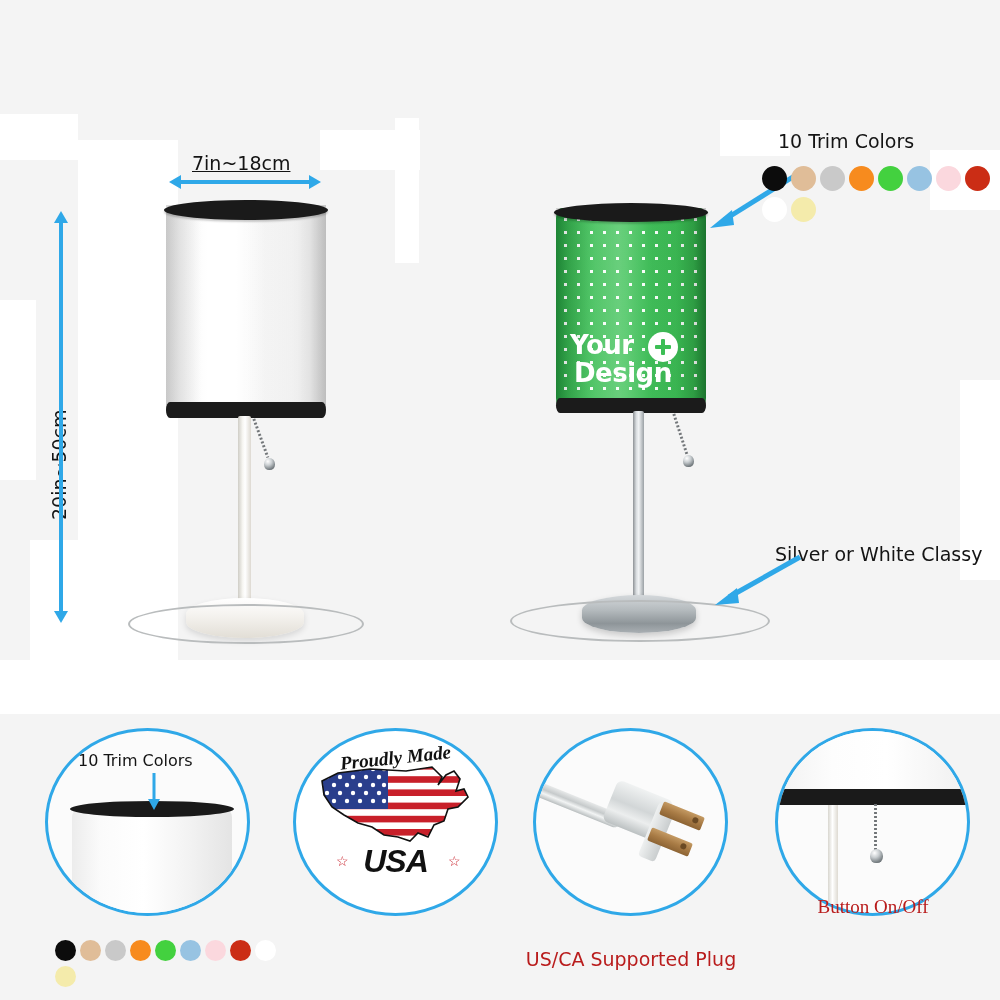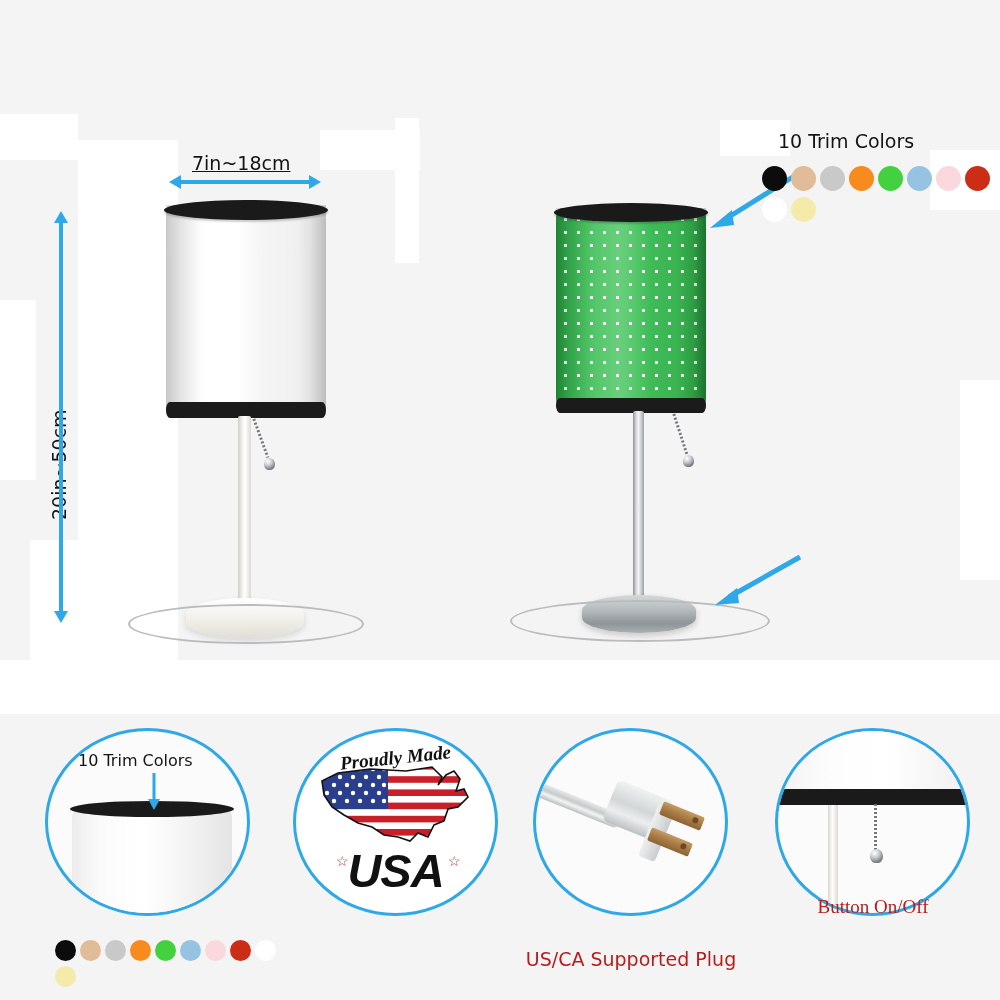--- a/index.html
+++ b/index.html
@@ -334,20 +334,28 @@
     <div class="cord-loop" style="left:128px;top:604px;width:236px;height:40px;"></div>
   </div>
 
   <div class="lamp">
     <div class="shade-wrap" style="left:556px;top:208px;width:150px;height:200px;">
       <div class="shade-body shade-green">
         <div class="dots"></div>
       </div>
       <div class="shade-gloss"></div>
 
+      <div style="position:absolute;left:8px;top:122px;width:134px;height:62px;">
+        <div style="position:absolute;left:6px;top:0;font-family:'DejaVu Sans',sans-serif;font-weight:700;font-size:26px;color:#fff;letter-spacing:-0.5px;">Your</div>
+        <div style="position:absolute;left:84px;top:2px;width:30px;height:30px;border-radius:50%;background:#fff;">
+          <div style="position:absolute;left:7px;top:13px;width:16px;height:4px;background:#3cbe55;border-radius:1px;"></div>
+          <div style="position:absolute;left:13px;top:7px;width:4px;height:16px;background:#3cbe55;border-radius:1px;"></div>
+        </div>
+        <div style="position:absolute;left:10px;top:28px;font-family:'DejaVu Sans',sans-serif;font-weight:700;font-size:26px;color:#fff;letter-spacing:-0.5px;">Design</div>
+      </div>
     </div>
     <div class="trim-top" style="left:554px;top:203px;width:154px;height:19px;"></div>
     <div class="trim-bot" style="left:556px;top:398px;width:150px;height:15px;"></div>
 
     <div class="pull-chain" style="left:672px;top:413px;width:30px;height:60px;">
       <div class="chain" style="height:44px;left:0;top:0;transform:rotate(-18deg);transform-origin:top center;"></div>
       <div class="knob" style="top:42px;left:11px;"></div>
     </div>
 
     <div class="pole pole-silver" style="left:633px;top:411px;width:11px;height:190px;"></div>
@@ -374,20 +382,21 @@
     <span class="swatch" style="width:25px;height:25px;margin:0 4px 6px 0;background:#c9c9c9;"></span>
     <span class="swatch" style="width:25px;height:25px;margin:0 4px 6px 0;background:#f78b1e;"></span>
     <span class="swatch" style="width:25px;height:25px;margin:0 4px 6px 0;background:#43d13f;"></span>
     <span class="swatch" style="width:25px;height:25px;margin:0 4px 6px 0;background:#97c3e2;"></span>
     <span class="swatch" style="width:25px;height:25px;margin:0 4px 6px 0;background:#fbd8de;"></span>
     <span class="swatch" style="width:25px;height:25px;margin:0 4px 6px 0;background:#cb2d15;"></span>
     <span class="swatch" style="width:25px;height:25px;margin:0 4px 6px 0;background:#ffffff;"></span>
     <span class="swatch" style="width:25px;height:25px;margin:0 4px 6px 0;background:#f4ebab;"></span>
   </div>
 
+  <div class="callout-label" style="left:775px;top:543px;">Silver or White Classy</div>
   <svg class="callout-arrow" width="120" height="70" style="left:695px;top:545px;" viewBox="0 0 120 70">
     <line x1="105" y1="12" x2="34" y2="52" stroke="#2fa8e8" stroke-width="5"></line>
     <polygon points="20,60 42,43 44,58" fill="#2fa8e8"></polygon>
   </svg>
 
 
   <div class="feature">
     <div class="feature-circle" style="left:45px;top:728px;width:205px;height:188px;">
       <div class="fc-inner">
 
@@ -471,21 +480,21 @@
                 <circle cx="59" cy="38" r="2.2"></circle>
                 <circle cx="70" cy="38" r="2.2"></circle>
             </g>
           </g>
           <path d="M8,18 L24,10 L56,6 L92,8 L118,4 L128,14 L124,22 L132,12 L140,8 L146,16
                    L142,28 L150,26 L154,34 L144,44 L134,46 L130,58 L120,62 L114,74 L104,70
                    L96,78 L84,74 L70,72 L58,64 L44,60 L30,52 L18,44 L10,32 Z" fill="none" stroke="#111" stroke-width="1.6"></path>
         </svg>
 
         <div class="star" style="left:40px;top:122px;">☆</div>
-        <div class="usa-big" style="top:112px;font-size:47px;">USA</div>
+        <div class="usa-big" style="top:112px;font-size:32px;">USA</div>
         <div class="star" style="left:152px;top:122px;">☆</div>
       </div>
     </div>
   </div>
 
   <div class="feature">
     <div class="feature-circle" style="left:533px;top:728px;width:195px;height:188px;">
       <div class="fc-inner">
         <div class="plug-cord" style="left:-4px;top:48px;width:96px;"></div>
         <div class="plug-body" style="left:72px;top:58px;width:60px;height:44px;"></div>

